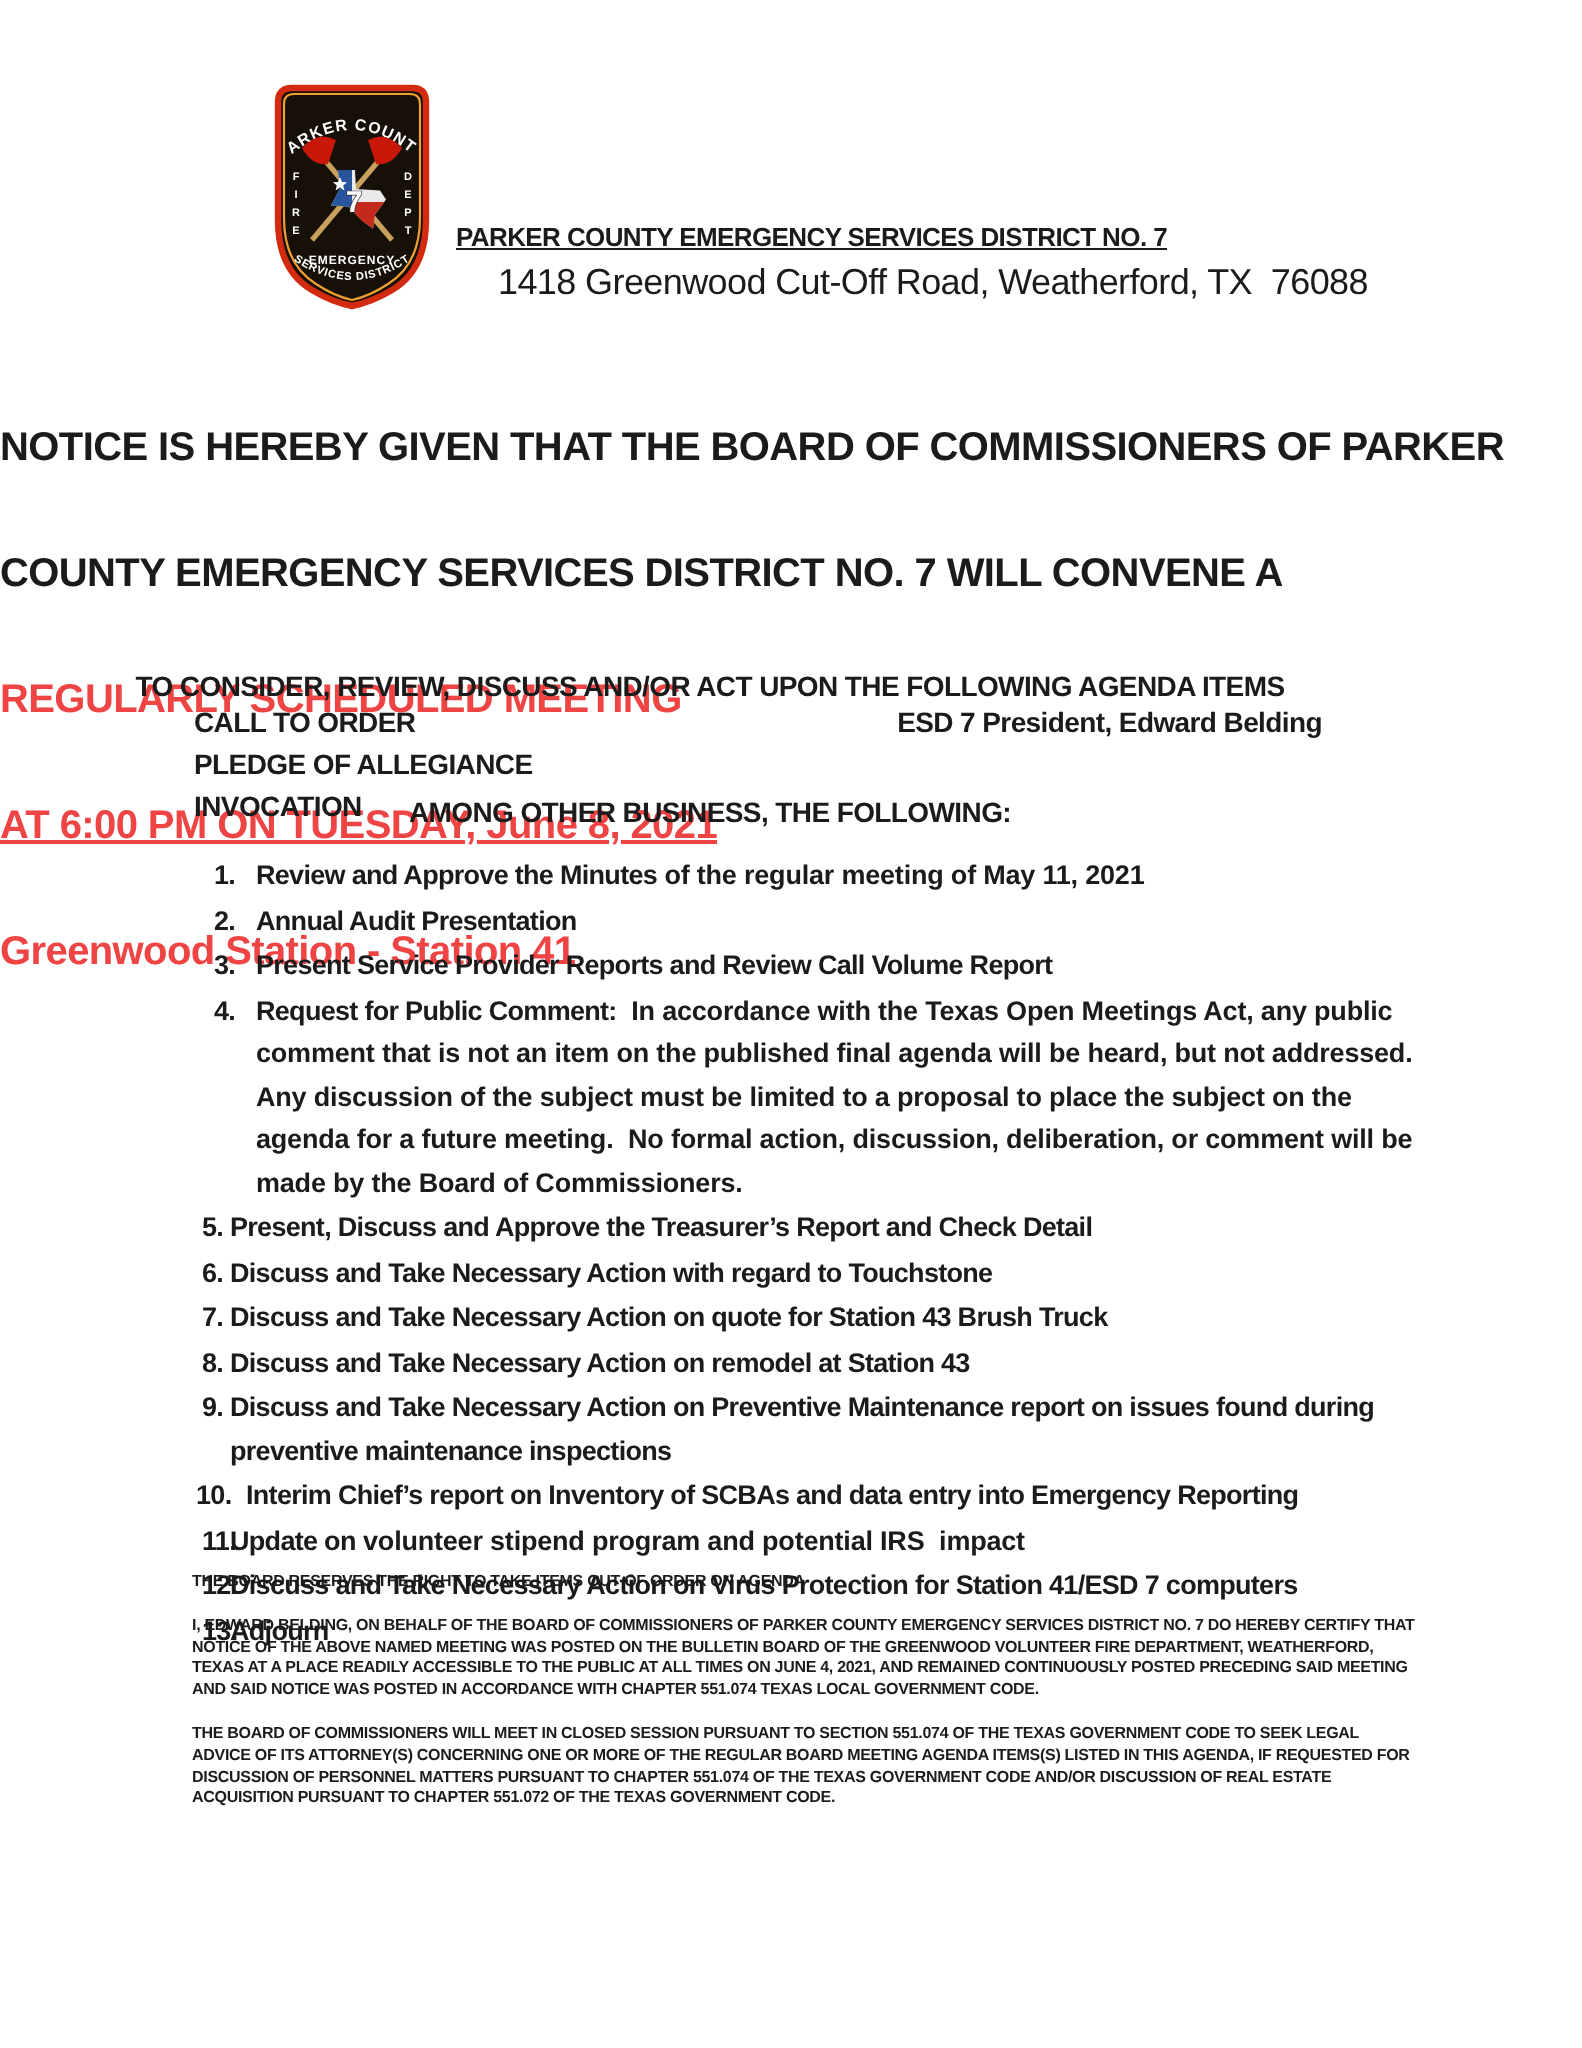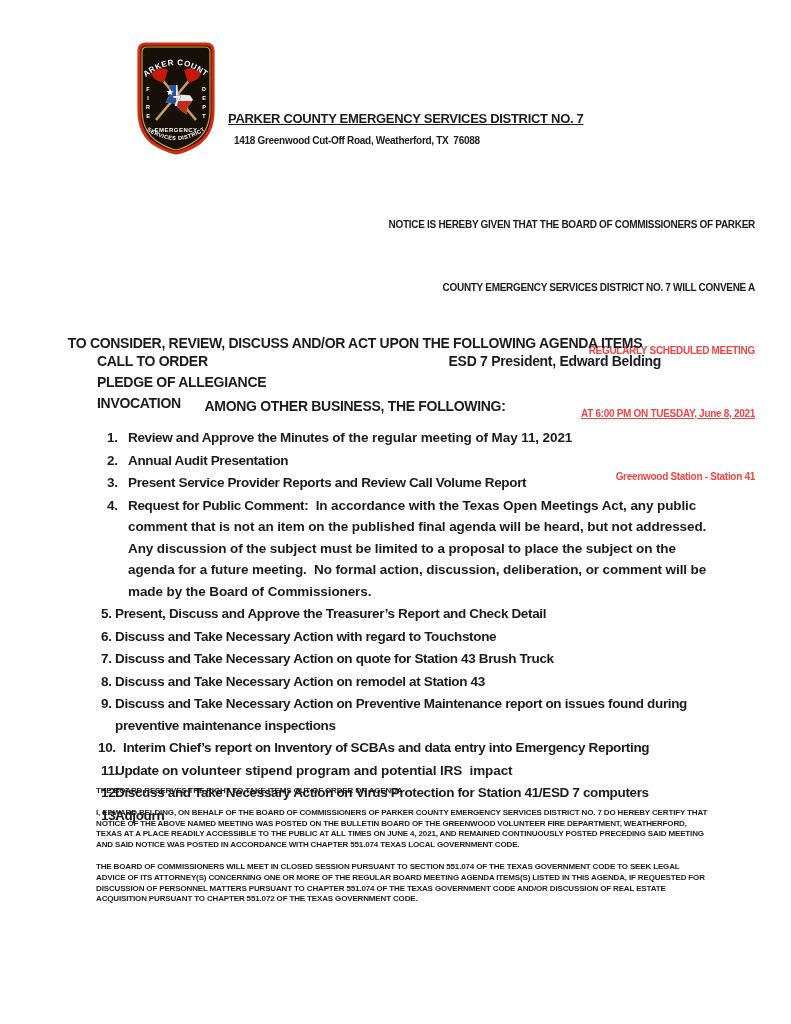--- a/index.html
+++ b/index.html
@@ -9,26 +9,26 @@
     font-family:"Liberation Sans", sans-serif; color:#1b1b1b; overflow:hidden;
   }
 
   
   .badge { position:absolute; left:137px; top:42px; }
   .header-text { position:absolute; left:228px; top:108px; line-height:22px; }
   .org-title {
     font-size:13px; font-weight:700; letter-spacing:-0.3px;
     text-decoration:underline; white-space:pre;
   }
-  .org-address { font-size:10px; font-weight:700; letter-spacing:-0.3px; margin-left:6px; white-space:pre; }
+  .org-address { font-size:18px; font-weight:400; letter-spacing:-0.3px; margin-left:21px; white-space:pre; }
 
   
   .notice {
-    position:absolute; left:0; top:172px; width:755px; text-align:right;
-    font-size:10px; font-weight:700; letter-spacing:-0.3px; line-height:21px; white-space:pre;
+    position:absolute; left:0; top:172px; width:755px; text-align:left;
+    font-size:20px; font-weight:700; letter-spacing:-0.3px; line-height:21px; white-space:pre;
   }
   .red { color:#ef4444; }
   .u { text-decoration:underline; }
 
   
   .purpose {
     position:absolute; left:0; top:291px; width:710px; text-align:center;
     font-size:14px; font-weight:700; letter-spacing:-0.3px; line-height:21px; white-space:pre;
   }
 

